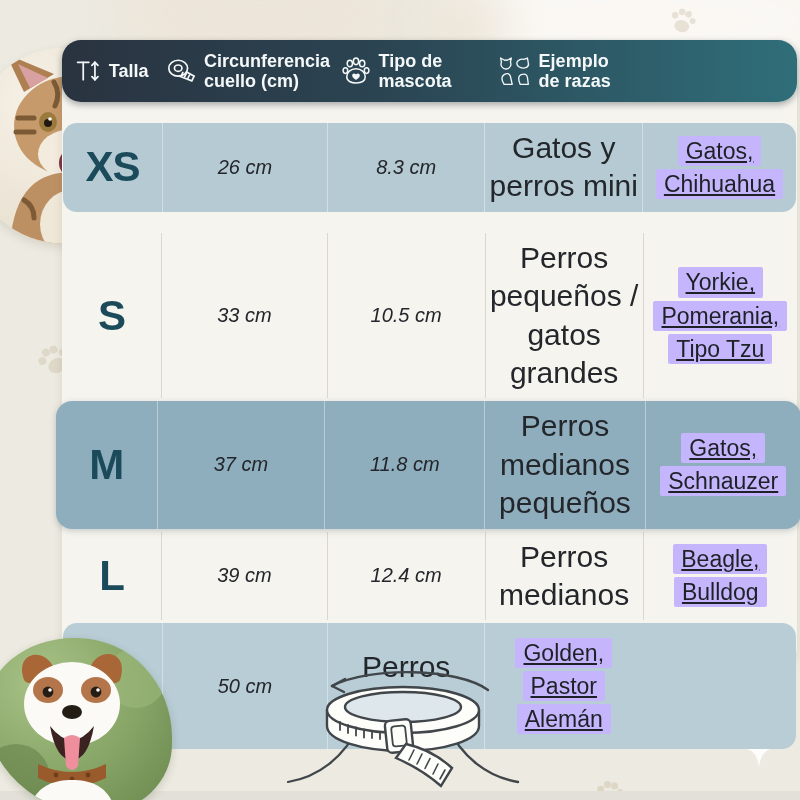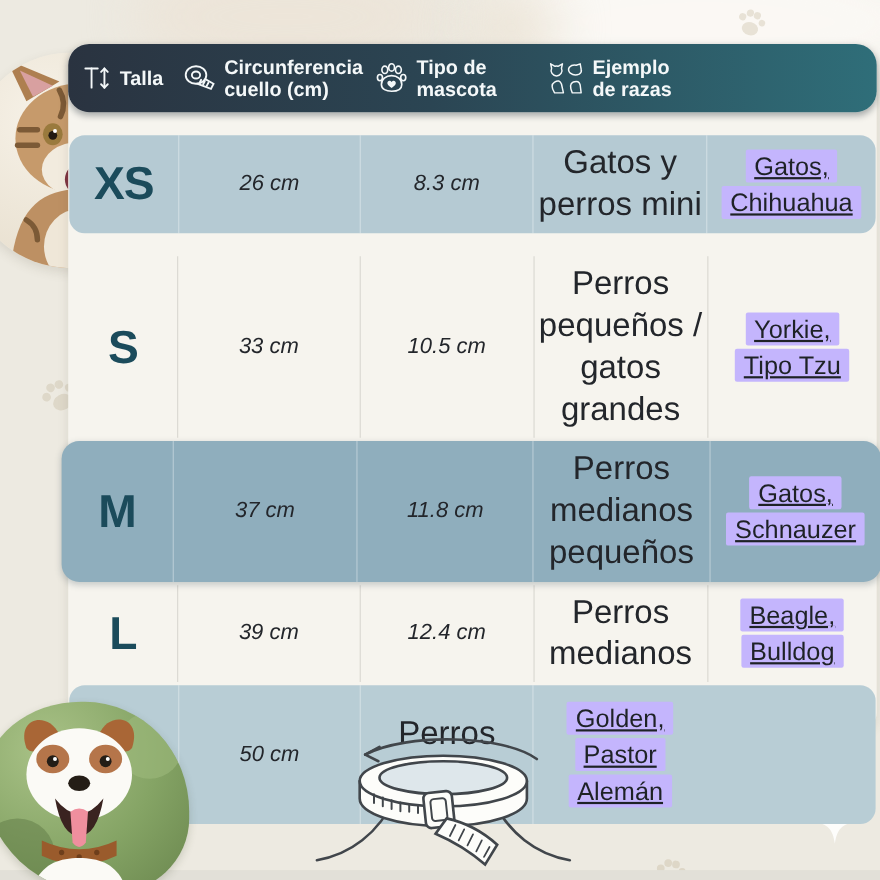--- a/index.html
+++ b/index.html
@@ -315,20 +315,21 @@
       </div>
     <div class="td">
         <span class="val">10.5 cm</span>
       </div>
     <div class="td">
         <span class="pet">Perros pequeños / gatos grandes</span>
       </div>
     <div class="td">
         <span class="breeds">
       <span class="breed-pill">Yorkie,</span>
+      <span class="breed-pill">Pomerania,</span>
       <span class="breed-pill">Tipo Tzu</span>
     </span>
       </div>
   </div>
 
   <div class="grid-row row-blue row-m">
     <div class="td">
         <span class="size-letter">M</span>
       </div>
     <div class="td">

